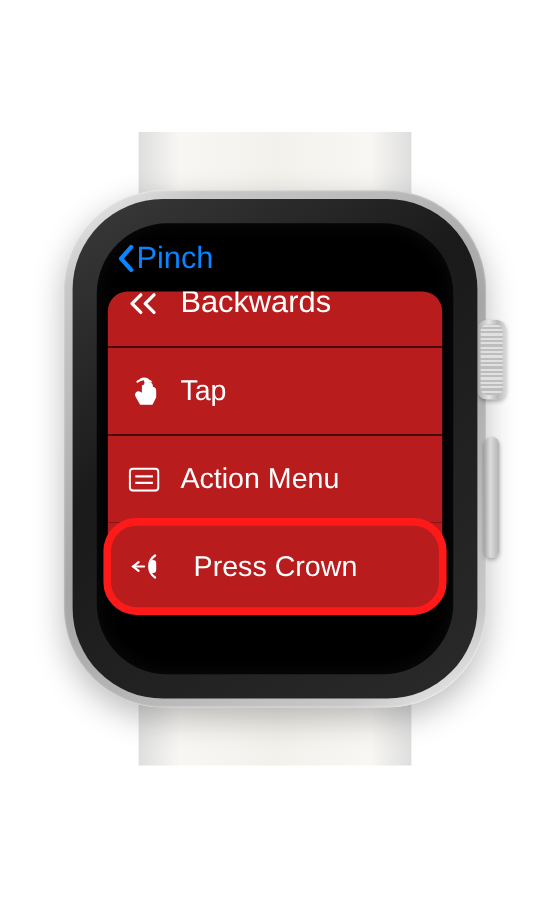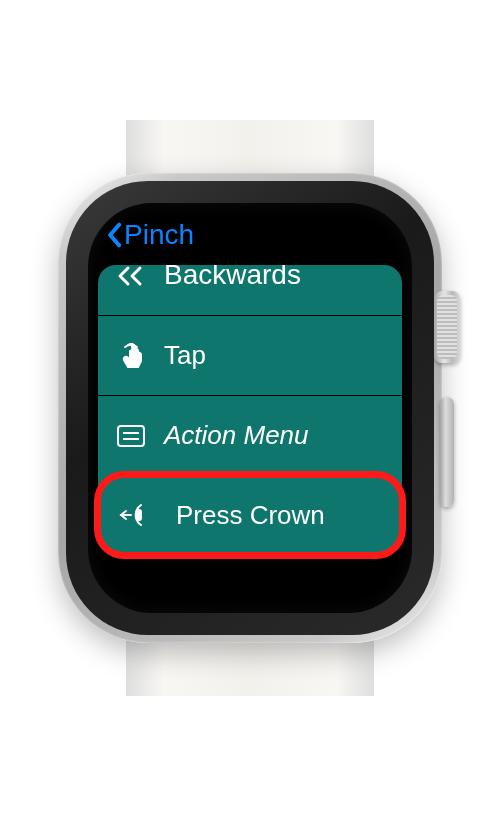--- a/index.html
+++ b/index.html
@@ -105,28 +105,28 @@
     .row-shell { position: relative; }
     .row {
       display: flex;
       align-items: center;
       gap: 16px;
       padding: 0 16px;
       height: 80px;
       color: #fff;
       font-size: 26px;
       font-weight: 400;
-      background: #0f766e;
+      background: #b91c1c;
       overflow: hidden;
     }
     .row-first { border-radius: 18px 18px 0 0; height: 50px; margin-top:4px; align-items:flex-start; padding-top:0;}
     .row-first .label { font-size:28px; margin-top:-6px; }
     .row + .row { border-top: 1px solid #000; }
     .row.r-a { border-radius: 0; }
-    .row.r-b { border-radius: 0; font-style: italic; }
+    .row.r-b { border-radius: 0; }
     .row.r-c { border-radius: 0 0 18px 18px; gap: 28px; }
     .row .ic { width: 34px; display:flex; justify-content:center; }
     .highlight {
       position:absolute;
       inset: -4px -4px -4px -4px;
       border: 7px solid #ff1a1a;
       border-radius: 30px;
       pointer-events: none;
     }
     .label { white-space: nowrap; }

